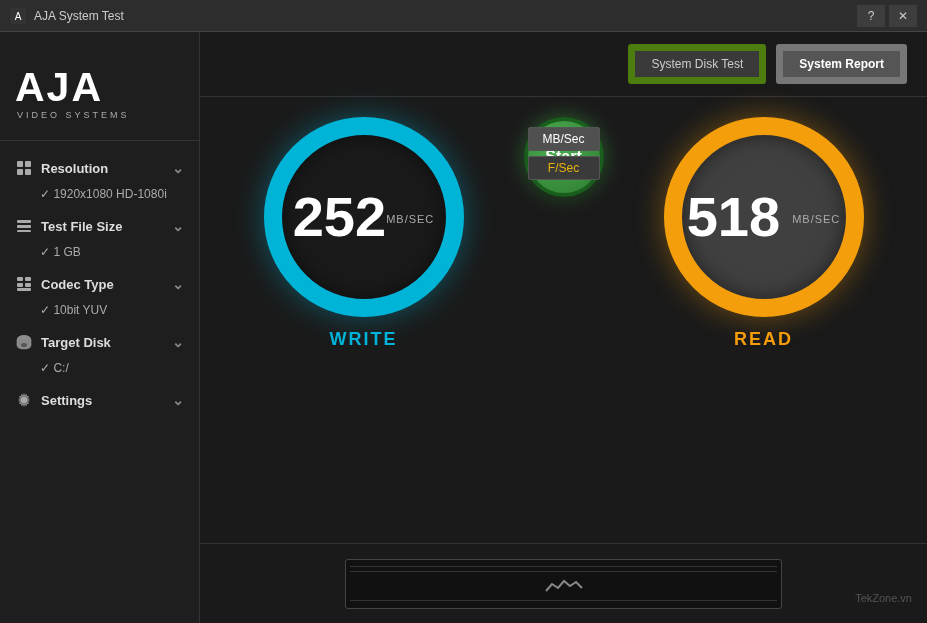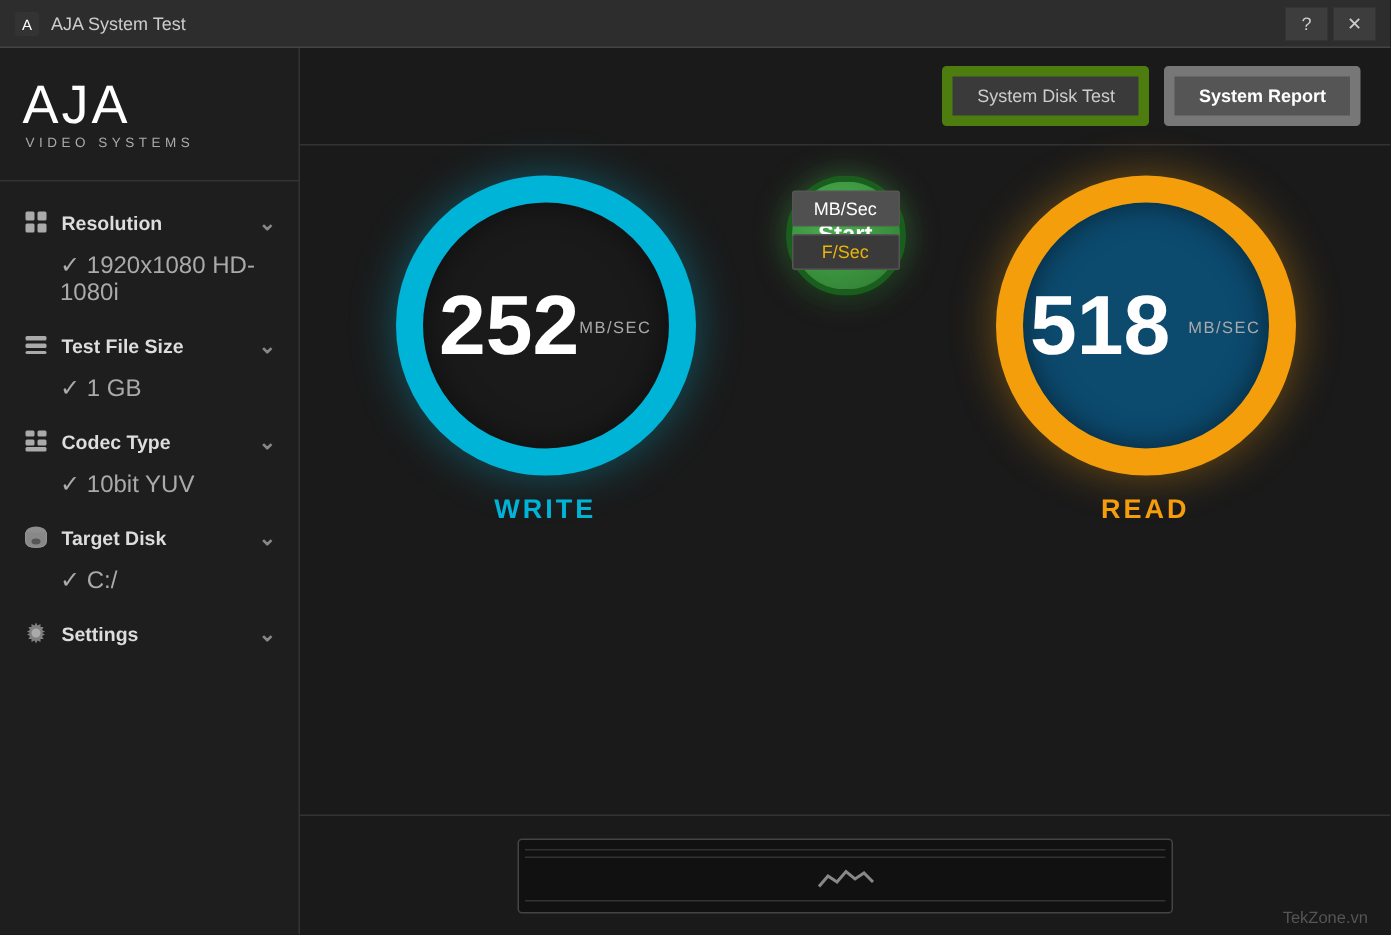--- a/index.html
+++ b/index.html
@@ -73,25 +73,26 @@
       padding: 10px 15px 20px;
       border-bottom: 1px solid #333;
       margin-bottom: 10px;
     }
     .aja-logo {
       display: flex;
       flex-direction: column;
       align-items: flex-start;
     }
     .aja-text {
-      font-size: 36px;
-      font-weight: 400;
+      font-size: 41px;
+      font-weight: 700;
       color: #fff;
       line-height: 1;
       letter-spacing: 2px;
+      margin-top: 15px;
     }
     .aja-subtitle {
       font-size: 9px;
       color: #aaa;
       letter-spacing: 3px;
       text-transform: uppercase;
       margin-top: 2px;
       margin-left: 2px;
     }
 
@@ -120,21 +121,21 @@
     .sidebar-item-label {
       font-size: 13px;
       color: #ddd;
     }
     .sidebar-chevron {
       color: #888;
       font-size: 14px;
     }
     .sidebar-value {
       padding: 2px 15px 8px 40px;
-      font-size: 16px;
+      font-size: 12px;
       color: #aaa;
     }
 
     
     .content-area {
       flex: 1;
       display: flex;
       flex-direction: column;
     }
 
@@ -220,21 +221,21 @@
     .gauge-write {
       width: 200px;
       height: 200px;
       background: #1a1a1a;
       border: 18px solid #00b4d8;
       box-shadow: 0 0 30px rgba(0, 180, 216, 0.4), inset 0 0 20px rgba(0,0,0,0.5);
     }
     .gauge-read {
       width: 200px;
       height: 200px;
-      background: #0c4a6e;
+      background: #404040;
       border: 18px solid #f59e0b;
       box-shadow: 0 0 30px rgba(245, 158, 11, 0.4), inset 0 0 20px rgba(0,0,0,0.5);
       gap: 12px;
     }
 
     .gauge-value {
       font-size: 56px;
       font-weight: 700;
       color: #fff;
       line-height: 1;
@@ -297,21 +298,21 @@
       border: 1px solid #444;
       background: #111;
       display: flex;
       align-items: center;
       justify-content: center;
       border-radius: 3px;
     }
 
     .watermark {
       position: absolute;
-      bottom: 5px;
+      bottom: 19px;
       right: 15px;
       font-size: 11px;
       color: #555;
     }
 
     
     .graph-lines {
       width: 100%;
       height: 100%;
       display: flex;

